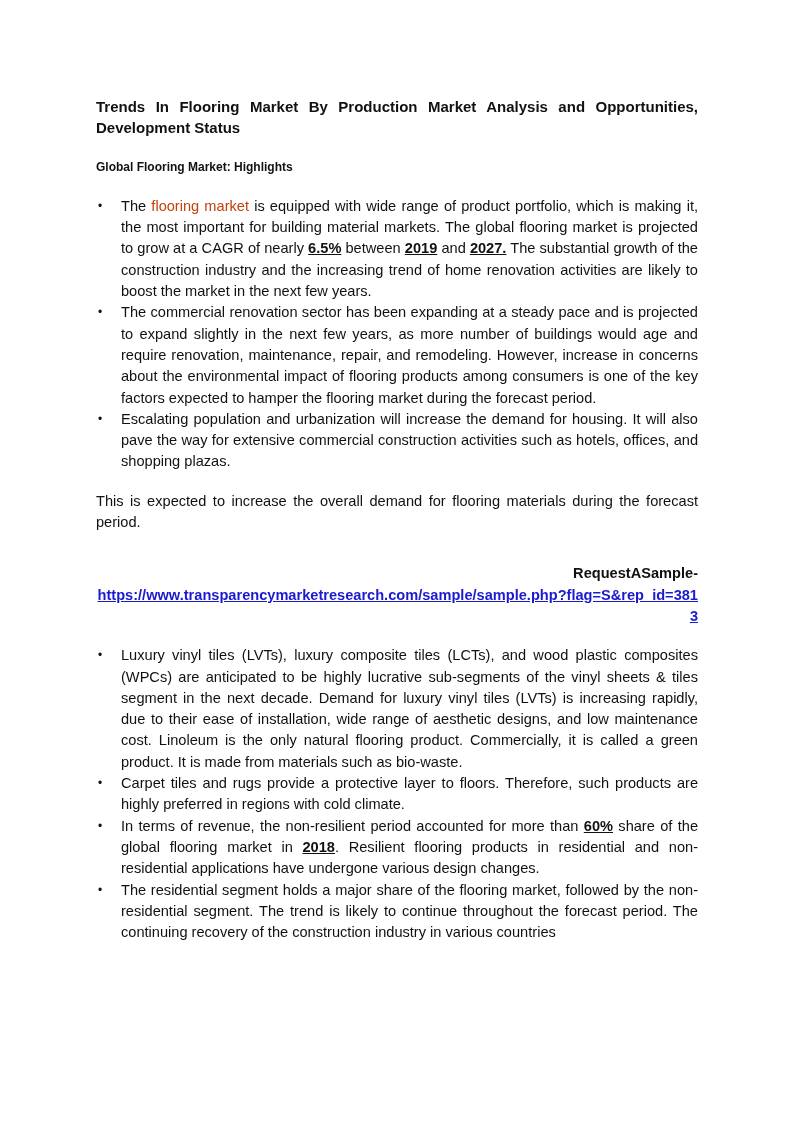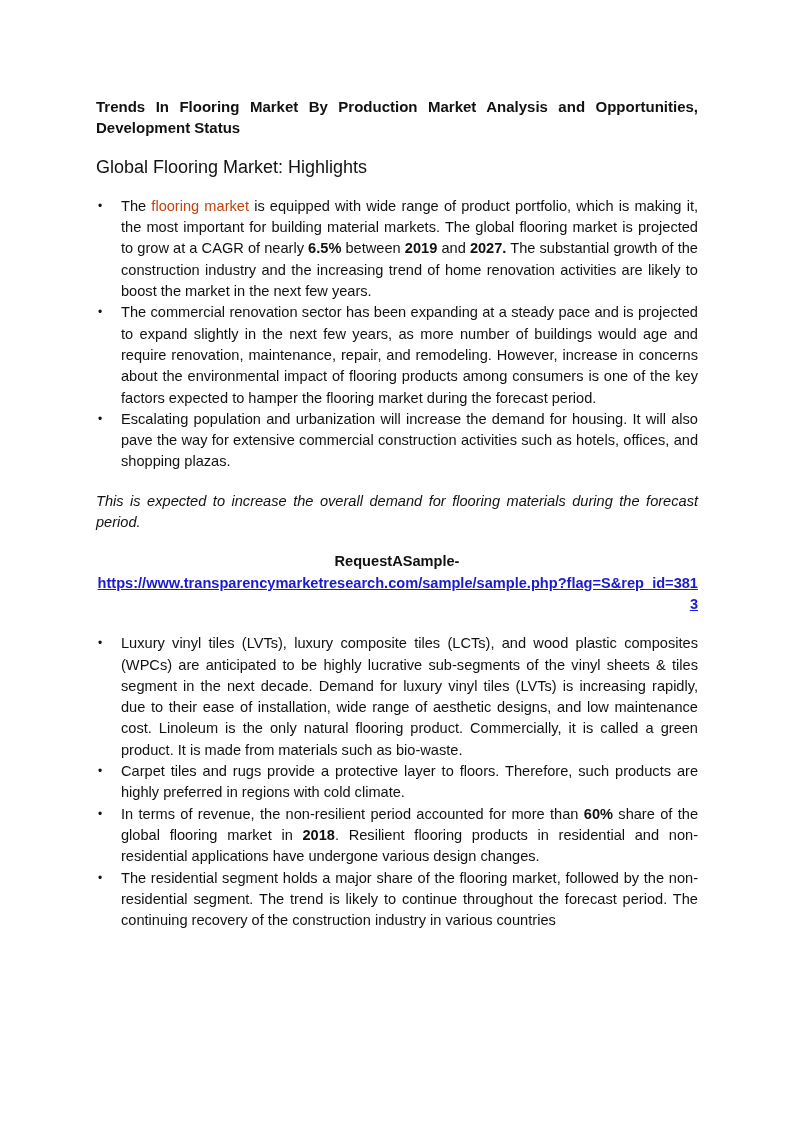--- a/index.html
+++ b/index.html
@@ -7,28 +7,28 @@
     width: 794px; height: 1123px; overflow: hidden;
     font-family: "Liberation Sans", "DejaVu Sans", sans-serif;
     color: #111111;
   }
   .page { position: relative; width: 794px; height: 838px; background: #fff; }
   .content {
     position: absolute; left: 96px; top: 96px; width: 602px;
     font-size: 14.6px; line-height: 21.3px; text-align: justify;
   }
   .title { font-weight: bold; margin: 0 0 18px 0; font-size: 15px; }
-  .h2 { font-weight: normal; margin: 0 0 18px 0; font-size: 18px; }
+  .h2 { font-weight: bold; margin: 0 0 18px 0; font-size: 12px; }
   ul { list-style: none; margin: 0 0 18px 0; padding: 0; }
   li { position: relative; padding-left: 25px; }
   li .bullet { position: absolute; left: 2px; top: 0; font-size: 12px; }
   .inline-link { color: #c2410c; text-decoration: none; }
-  .b { font-weight: bold; }
-  p { margin: 0 0 18px 0; font-style: italic; }
-  .req-line { display: flex; justify-content: center; font-weight: bold; }
+  .b { font-weight: bold; text-decoration: underline; }
+  p { margin: 0 0 30px 0; }
+  .req-line { display: flex; justify-content: flex-end; font-weight: bold; }
   .url { color: #1a1ad0; font-weight: bold; text-decoration: underline; word-break: break-all; display: block; text-align: right; }
   .req-block { margin-bottom: 18px; }
 </style>
 </head>
 <body>
 
 <div class="page">
   <div class="content">
 
     <div class="title">Trends In Flooring Market By Production Market Analysis and Opportunities, Development Status</div>

